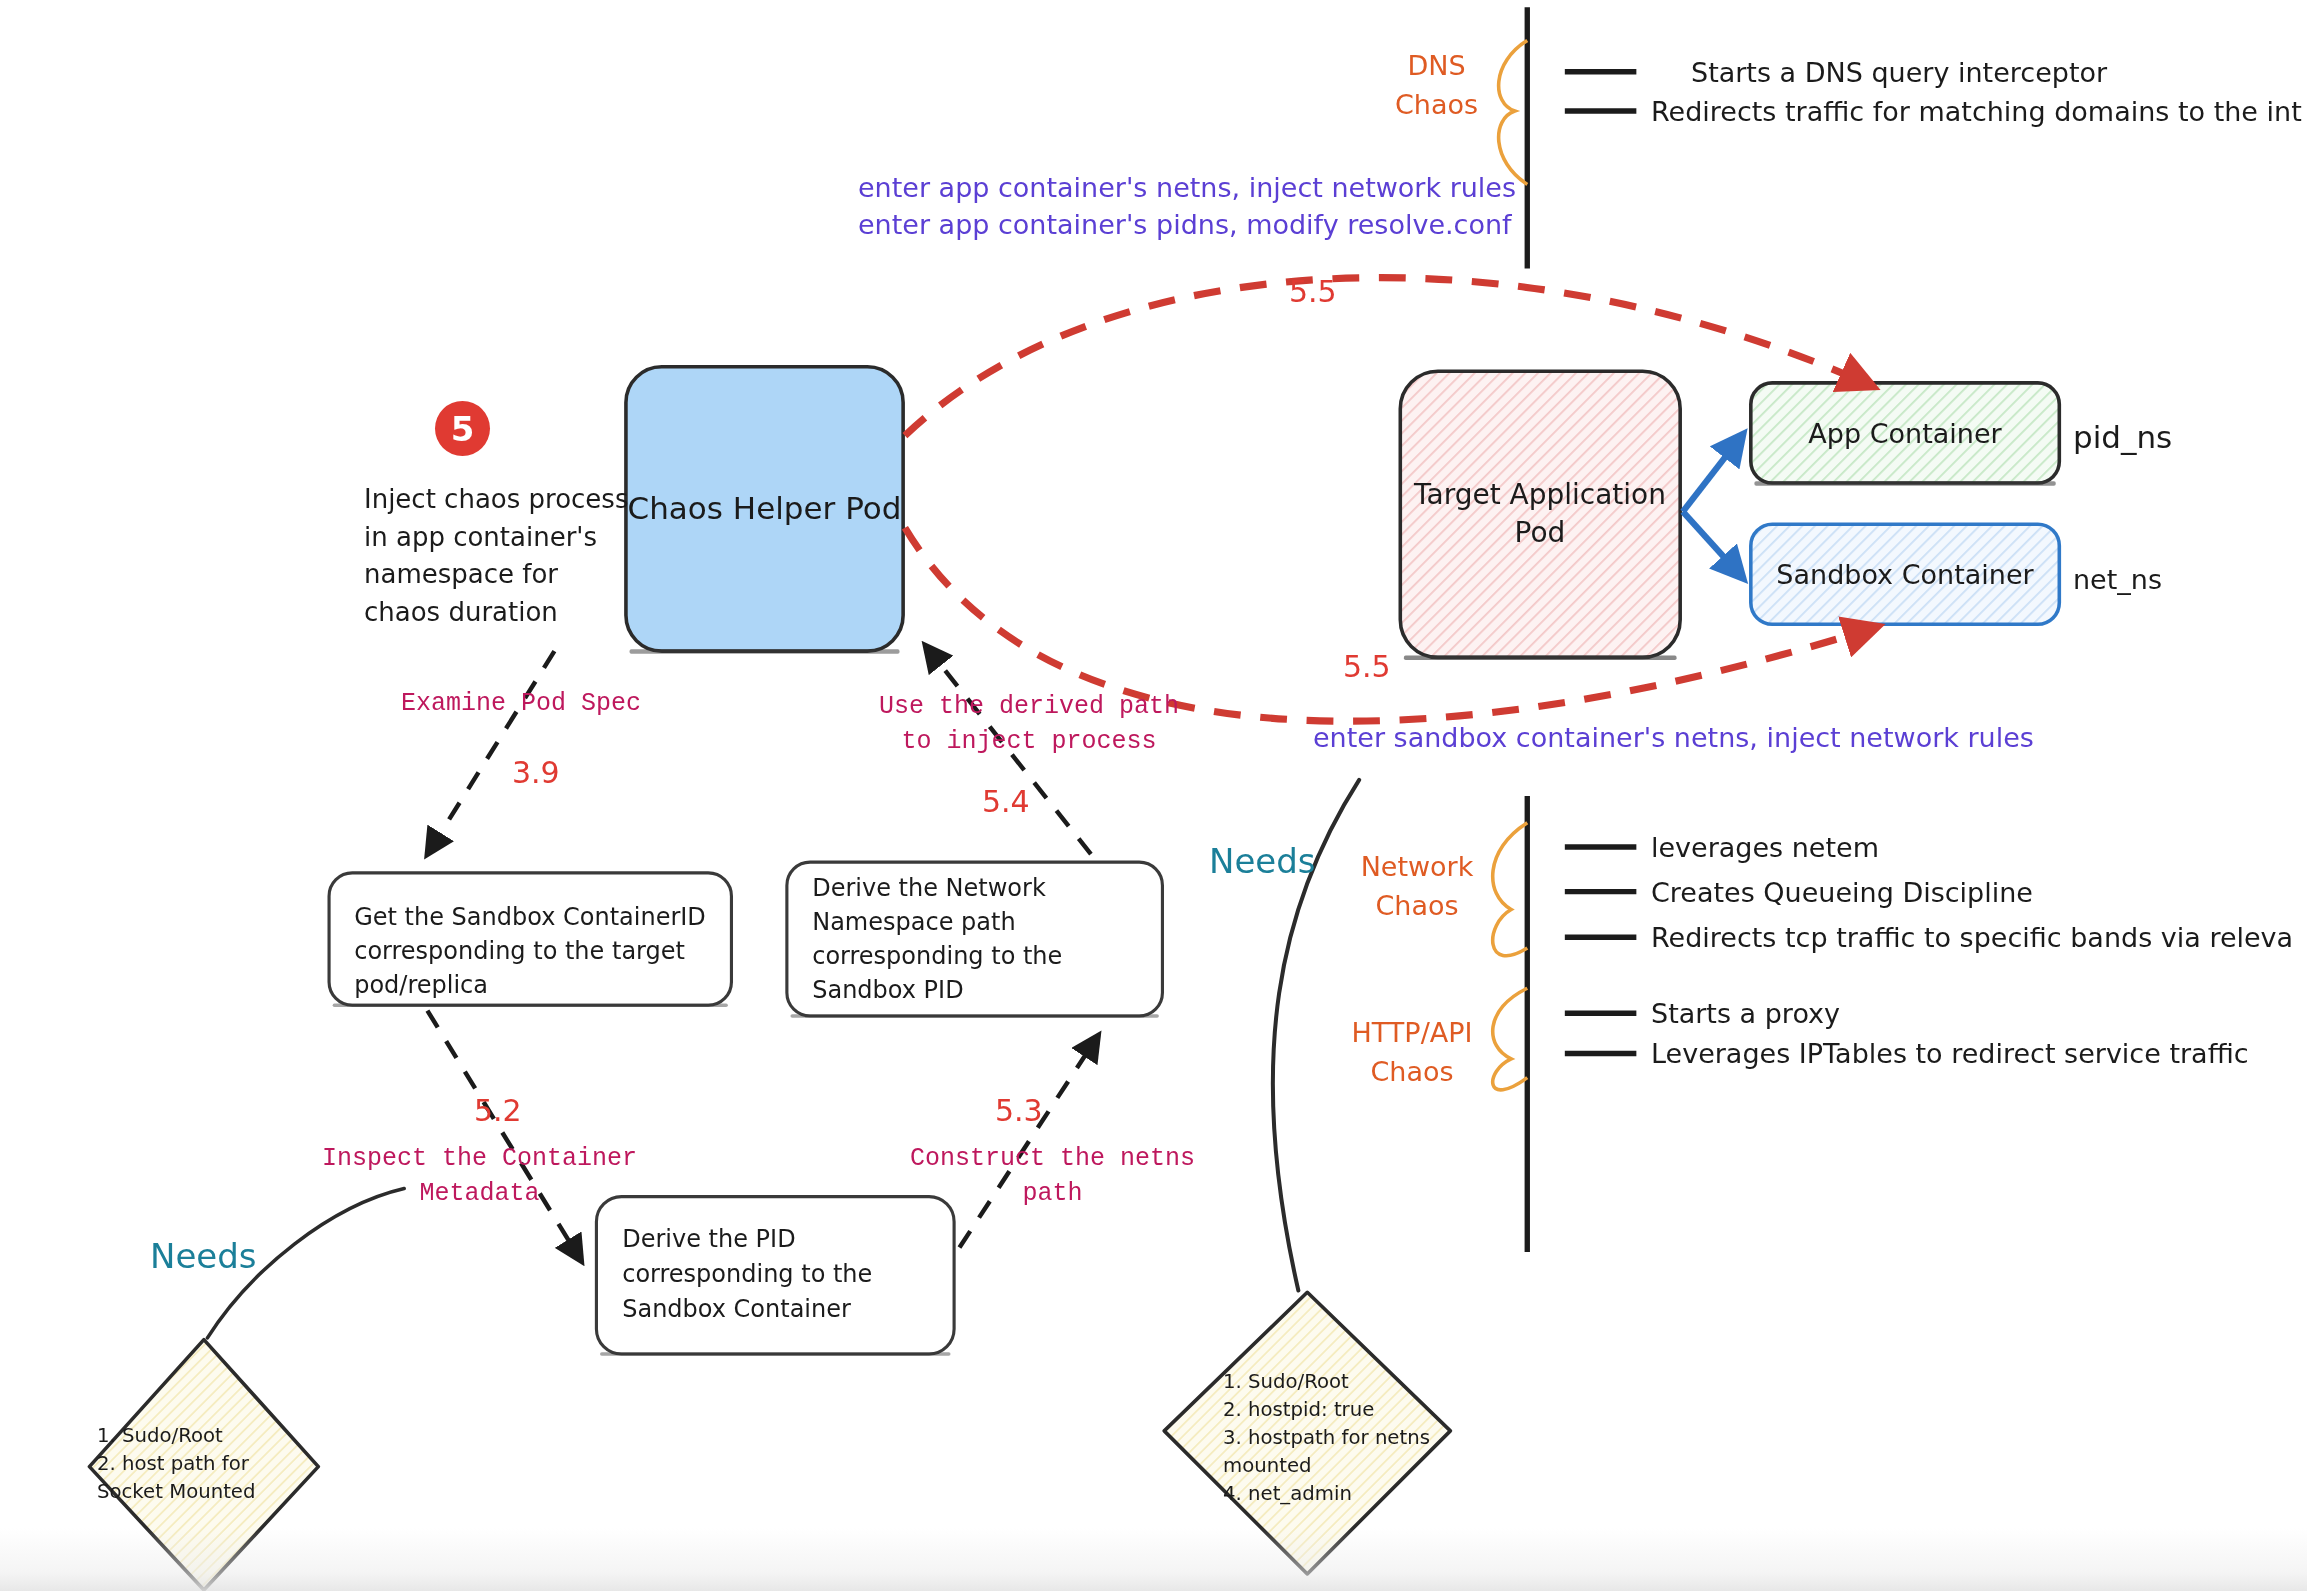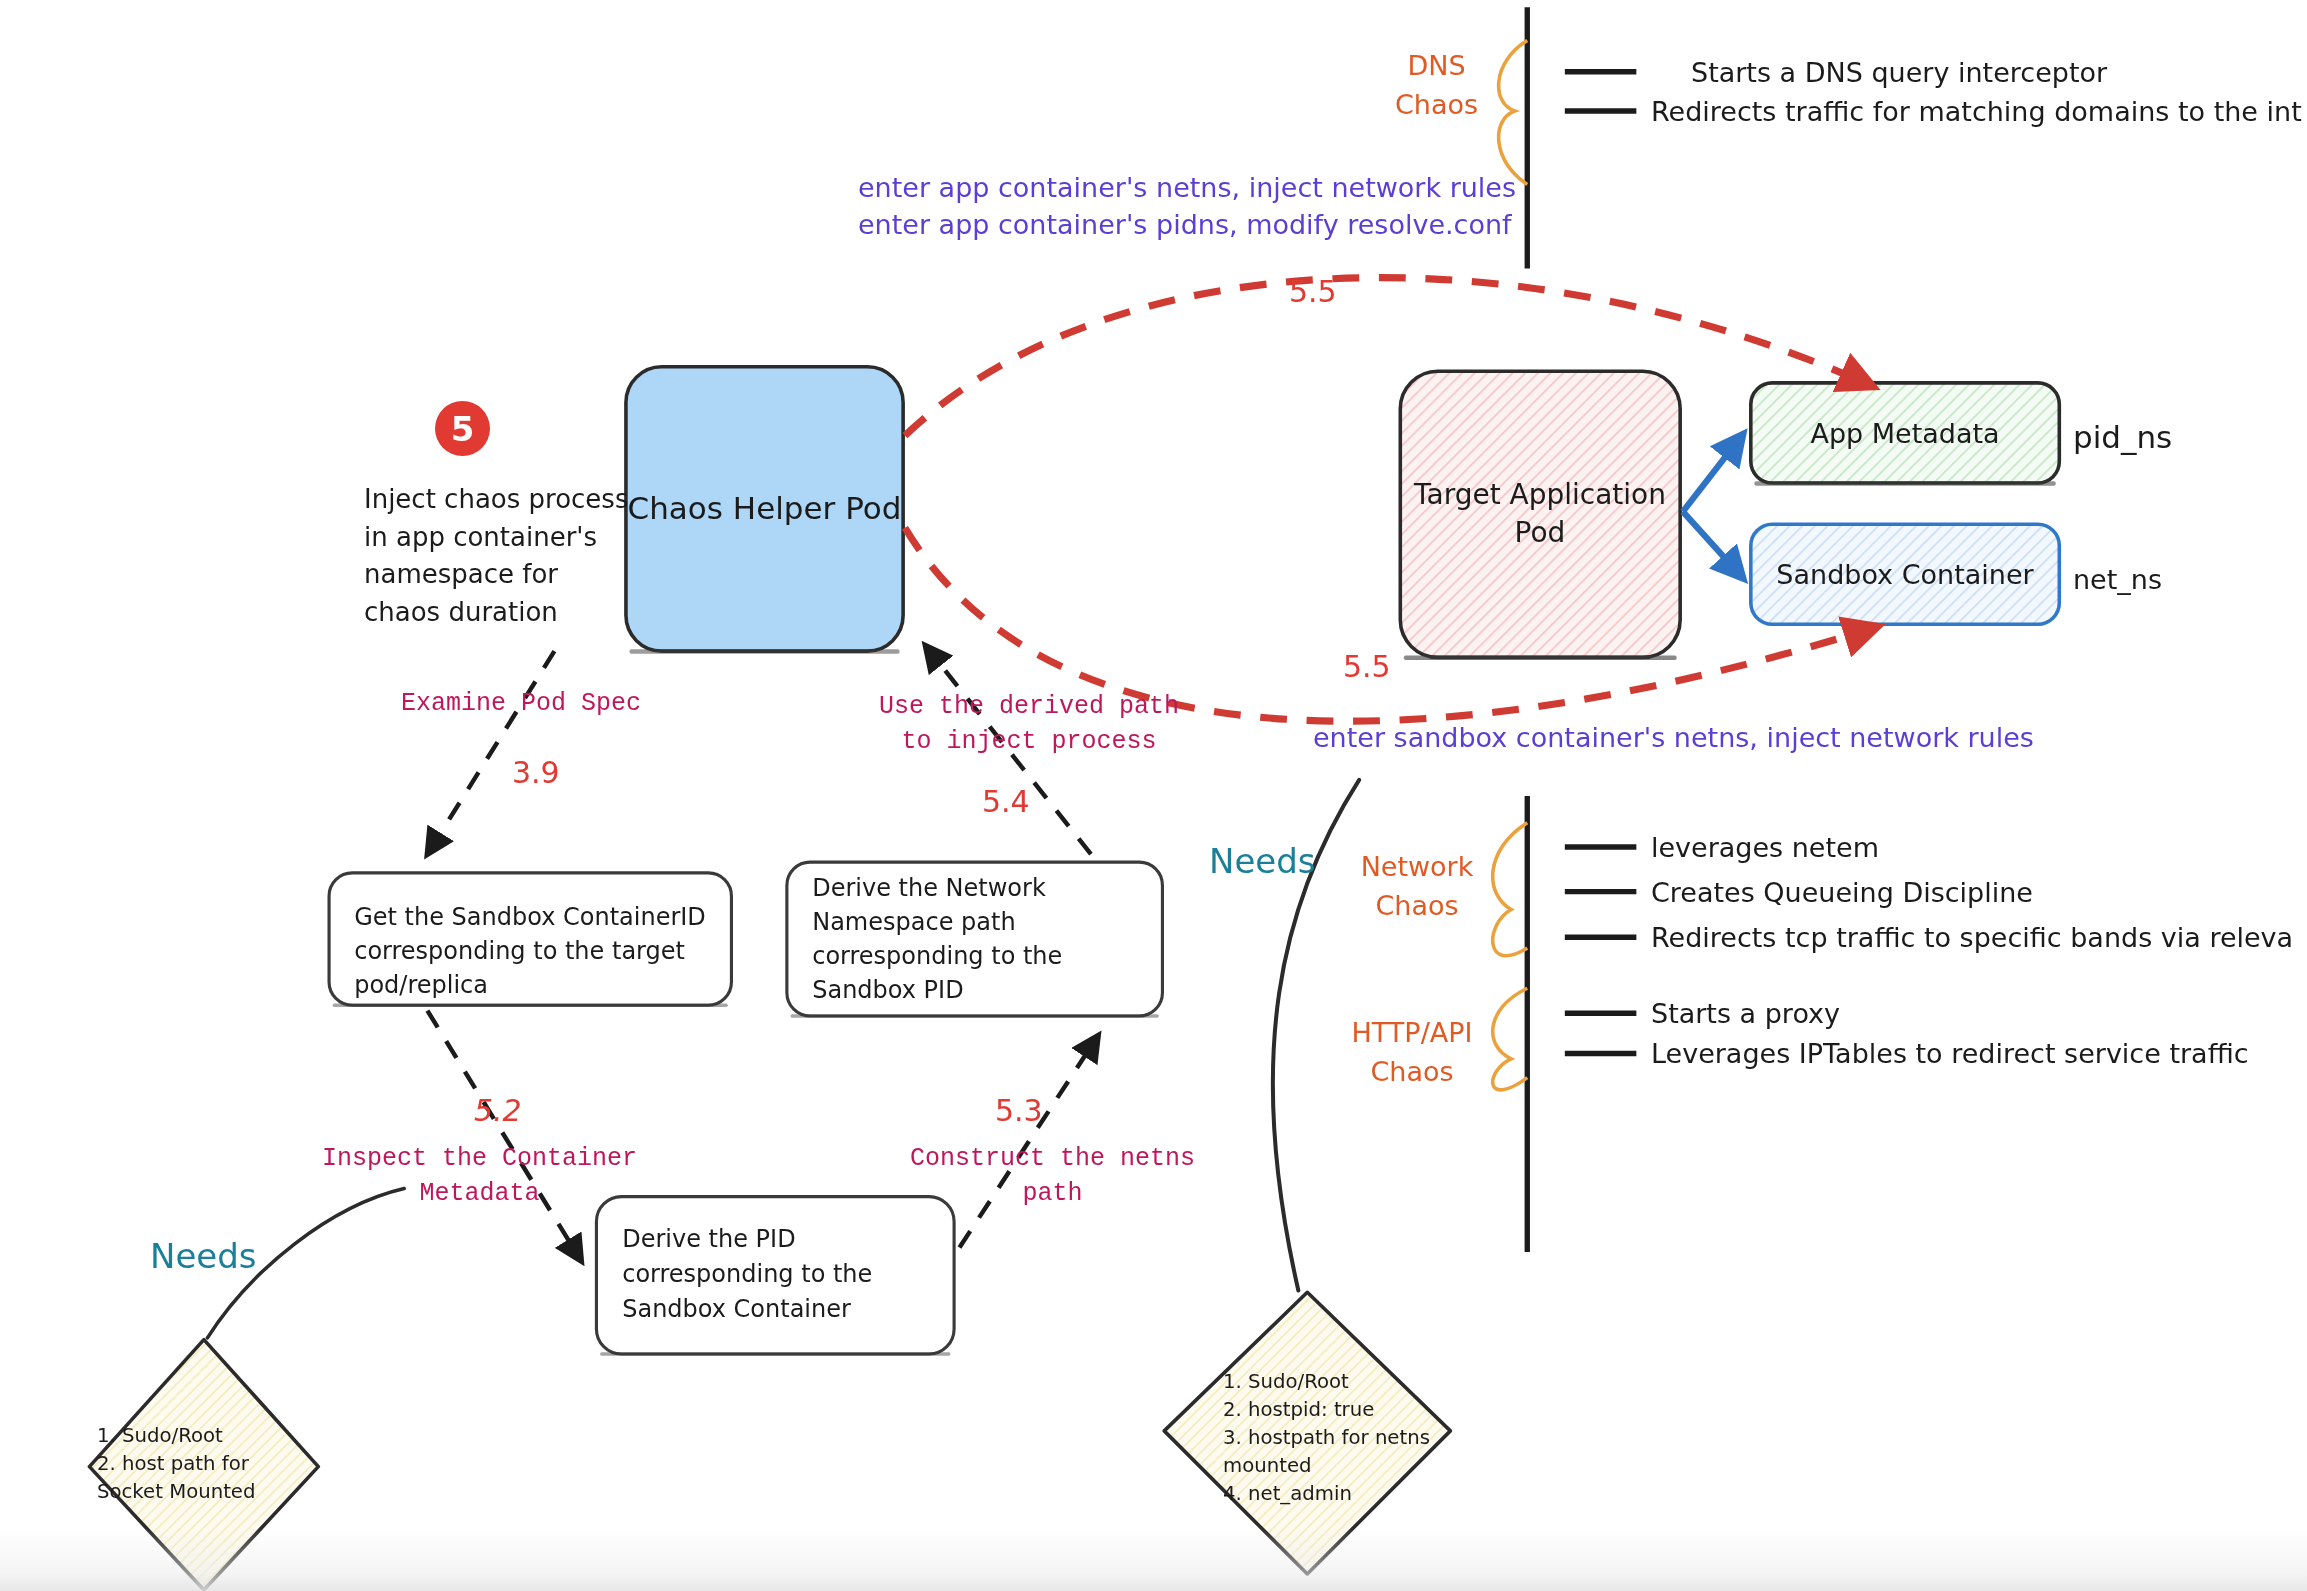--- a/index.html
+++ b/index.html
@@ -219,21 +219,21 @@
 in app container's
 namespace for
 chaos duration</div>
 
   <div class="node" style="left:626px; top:367px; width:277px; height:284px; font-size:31px; line-height:1.35;">Chaos Helper
 Pod</div>
 
   <div class="node" style="left:1400px; top:371px; width:280px; height:286px; font-size:28px; line-height:1.35;">Target Application
 Pod</div>
 
-  <div class="node" style="left:1751px; top:383px; width:308px; height:100px; font-size:27px;">App Metadata</div>
+  <div class="node" style="left:1751px; top:383px; width:308px; height:100px; font-size:27px;">App Container</div>
 
   <div class="node" style="left:1751px; top:524px; width:308px; height:100px; font-size:27px;">Sandbox Container</div>
 
   <div class="txt-blk" style="left:2073px; top:417px; font-size:31px;">pid_ns</div>
 
   <div class="txt-blk" style="left:2073px; top:562px; font-size:27px;">net_ns</div>
 
   <div class="node" style="left:347px; top:873px; width:376px; height:156px; font-size:24px; line-height:1.42; justify-content:flex-start; text-align:left; padding-left:7.2px;">Get the Sandbox
 ContainerID corresponding
 to the target pod/replica</div>
@@ -245,21 +245,21 @@
 
   <div class="node" style="left:615px; top:1196px; width:331px; height:157px; font-size:24px; line-height:1.45; justify-content:flex-start; text-align:left; padding-left:7.2px;">Derive the PID
 corresponding to the
 Sandbox Container</div>
 
   <div class="txt-blk lbl-green" style="left:401px; top:687px; font-size:25px;">Examine Pod Spec</div>
   <div class="txt-blk lbl-red" style="left:512px; top:753px; font-size:30px;">3.9</div>
 
   <div class="txt-blk lbl-green" style="left:322px; top:1141px; font-size:25px; text-align:center; line-height:1.4;">Inspect the Container
 Metadata</div>
-  <div class="txt-blk lbl-red" style="left:474px; top:1091px; font-size:30px;font-style:italic;">5.2</div>
+  <div class="txt-blk lbl-red" style="left:474px; top:1091px; font-size:30px;">5.2</div>
 
   <div class="txt-blk lbl-green" style="left:910px; top:1141px; font-size:25px; text-align:center; line-height:1.4;">Construct the netns
 path</div>
   <div class="txt-blk lbl-red" style="left:995px; top:1091px; font-size:30px;">5.3</div>
 
   <div class="txt-blk lbl-green" style="left:879px; top:689px; font-size:25px; text-align:center; line-height:1.4;">Use the derived path
 to inject process</div>
   <div class="txt-blk lbl-red" style="left:982px; top:782px; font-size:30px;">5.4</div>
 
   <div class="txt-blk lbl-red" style="left:1289px; top:272px; font-size:30px;">5.5</div>

